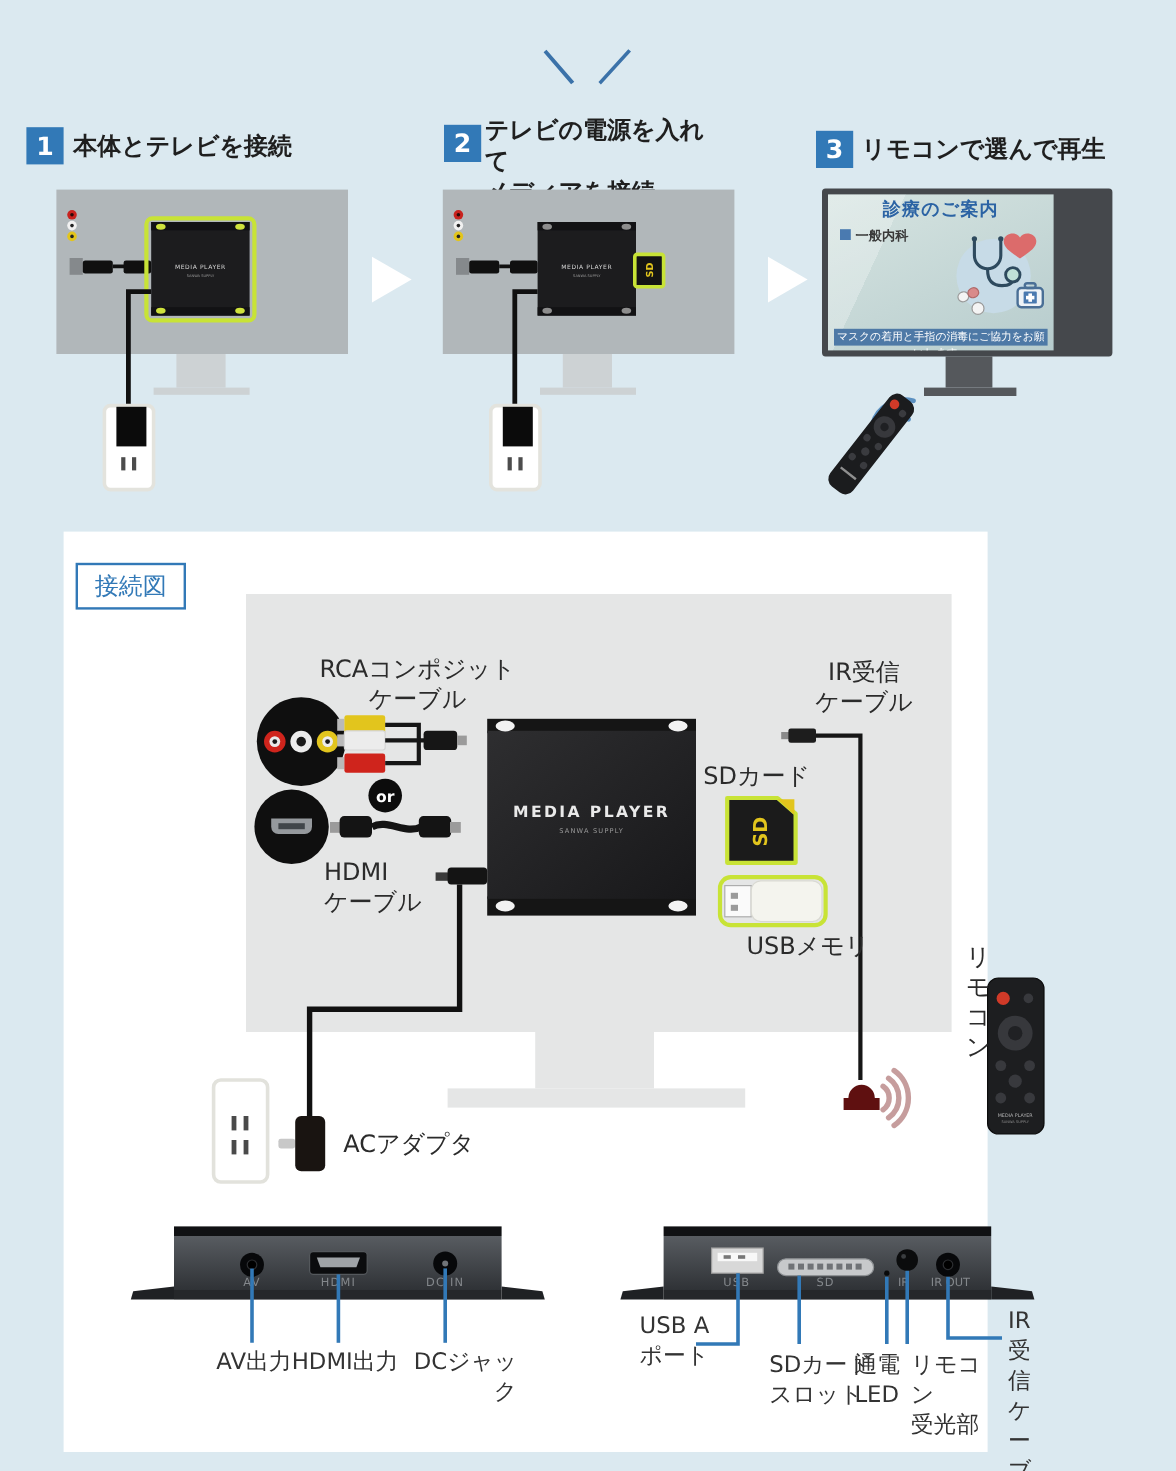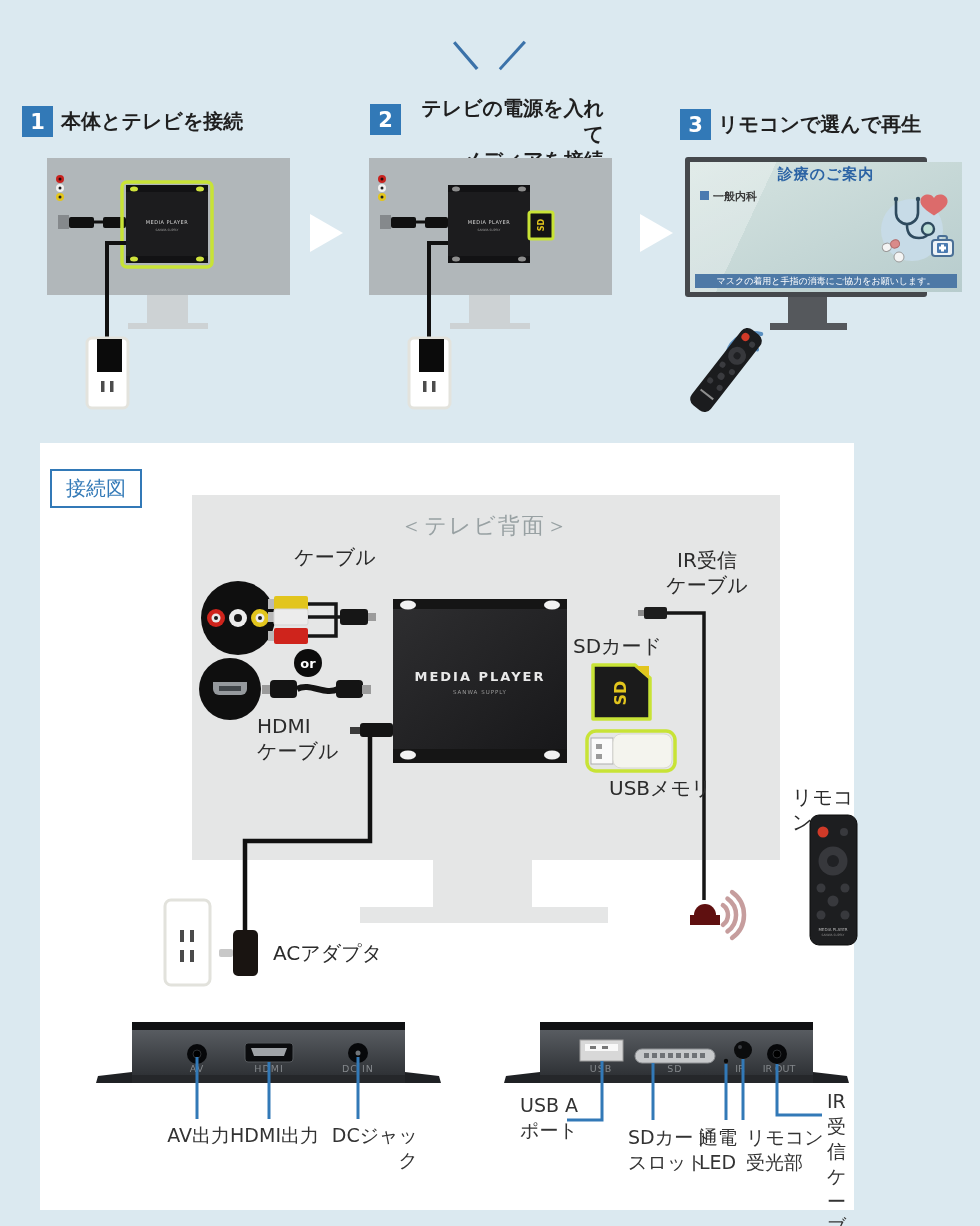--- a/index.html
+++ b/index.html
@@ -14,41 +14,41 @@
 
   
   .header{position:absolute;left:0;top:34px;width:980px;display:flex;justify-content:center;align-items:center;gap:16px;color:#3b72a9;}
   .header .slash{font-size:32px;font-weight:bold;transform:translateY(-2px);}
   .header h1{margin:0;font-size:33px;font-weight:bold;letter-spacing:5px;}
 
   
   .badge{position:absolute;width:31px;height:31px;background:#3279b7;color:#fff;
     font-size:21px;font-weight:bold;display:flex;align-items:center;justify-content:center;}
   .step-label{position:absolute;font-size:20px;font-weight:bold;color:#1f1f1f;line-height:26px;}
-  .step-label.c{text-align:right;}
+  .step-label.c{text-align:left;}
 
   
   .arrow{position:absolute;width:0;height:0;
     border-top:19px solid transparent;border-bottom:19px solid transparent;
     border-left:33px solid #ffffff;}
 
   
-  .panel{position:absolute;left:40px;top:443px;width:770px;height:767px;background:#ffffff;padding-left:44px;}
+  .panel{position:absolute;left:53px;top:443px;width:770px;height:767px;background:#ffffff;}
   .setsuzoku{position:absolute;left:10px;top:26px;z-index:3;border:2px solid #3279b7;
     color:#3279b7;font-size:20px;padding:4px 14px;background:#fff;}
 
   .lbl{position:absolute;z-index:2;font-size:20px;line-height:25px;color:#2b2b2b;}
   .lbl.c{text-align:center;}
   .lbl.gray{color:#98a1a3;font-size:22px;letter-spacing:2px;}
   .plbl{position:absolute;z-index:2;font-size:19px;line-height:25px;color:#333;font-weight:500;}
   .plbl.c{text-align:right;}
 
   
   .tv3-frame{position:absolute;left:13px;top:2px;width:242px;height:140px;background:#45484c;border-radius:3px;}
-  .tv3-screen{position:absolute;left:18px;top:7px;width:272px;height:130px;overflow:hidden;
+  .tv3-screen{position:absolute;left:18px;top:7px;width:188px;height:130px;overflow:hidden;
     background:linear-gradient(155deg,#d6e4e1 0%,#c5d7d6 55%,#b7cccd 100%);}
   .tv3-screen::after{content:"";position:absolute;inset:0;
     background:linear-gradient(115deg,rgba(255,255,255,0.28) 0 26%,rgba(255,255,255,0) 26%);}
   .scr-title{position:absolute;left:0;top:3px;width:100%;text-align:center;
     font-size:15px;font-weight:bold;color:#2b63a4;letter-spacing:1px;z-index:1;}
   .scr-sec{position:absolute;left:10px;top:27px;font-size:11px;font-weight:bold;color:#3a3a3a;z-index:1;}
   .scr-sec .sq{display:inline-block;width:9px;height:9px;background:#4a7ab0;margin-right:4px;}
   .scr-body{position:absolute;left:10px;top:43px;font-size:10px;line-height:13px;color:#404040;z-index:1;}
   .scr-footer{position:absolute;left:5px;right:5px;bottom:4px;height:14px;background:#4e79a6;
     color:#fff;font-size:9px;line-height:14px;text-align:center;z-index:1;}
@@ -411,23 +411,23 @@
         <g stroke="#3279b7" stroke-width="3" fill="none">
           <path d="M562,618 V677 H527"></path>
           <path d="M613,620 V677"></path>
           <path d="M686,621 V677"></path>
           <path d="M703,616 V677"></path>
           <path d="M737,621 V672 H782"></path>
         </g>
       </g>
     </svg>
 
-    <div class="lbl gray c" style="left:320px;top:70px;width:250px;">＜テレビ背面＞</div>
 
     <div class="lbl c" style="left:195px;top:102px;width:200px;">
+      <div>RCAコンポジット</div>
       <div>ケーブル</div>
     </div>
 
     <div class="lbl" style="left:217px;top:271px;">
       <div>HDMI</div>
       <div>ケーブル</div>
     </div>
 
     <div class="lbl c" style="left:612px;top:105px;width:110px;">
       <div>IR受信</div>

